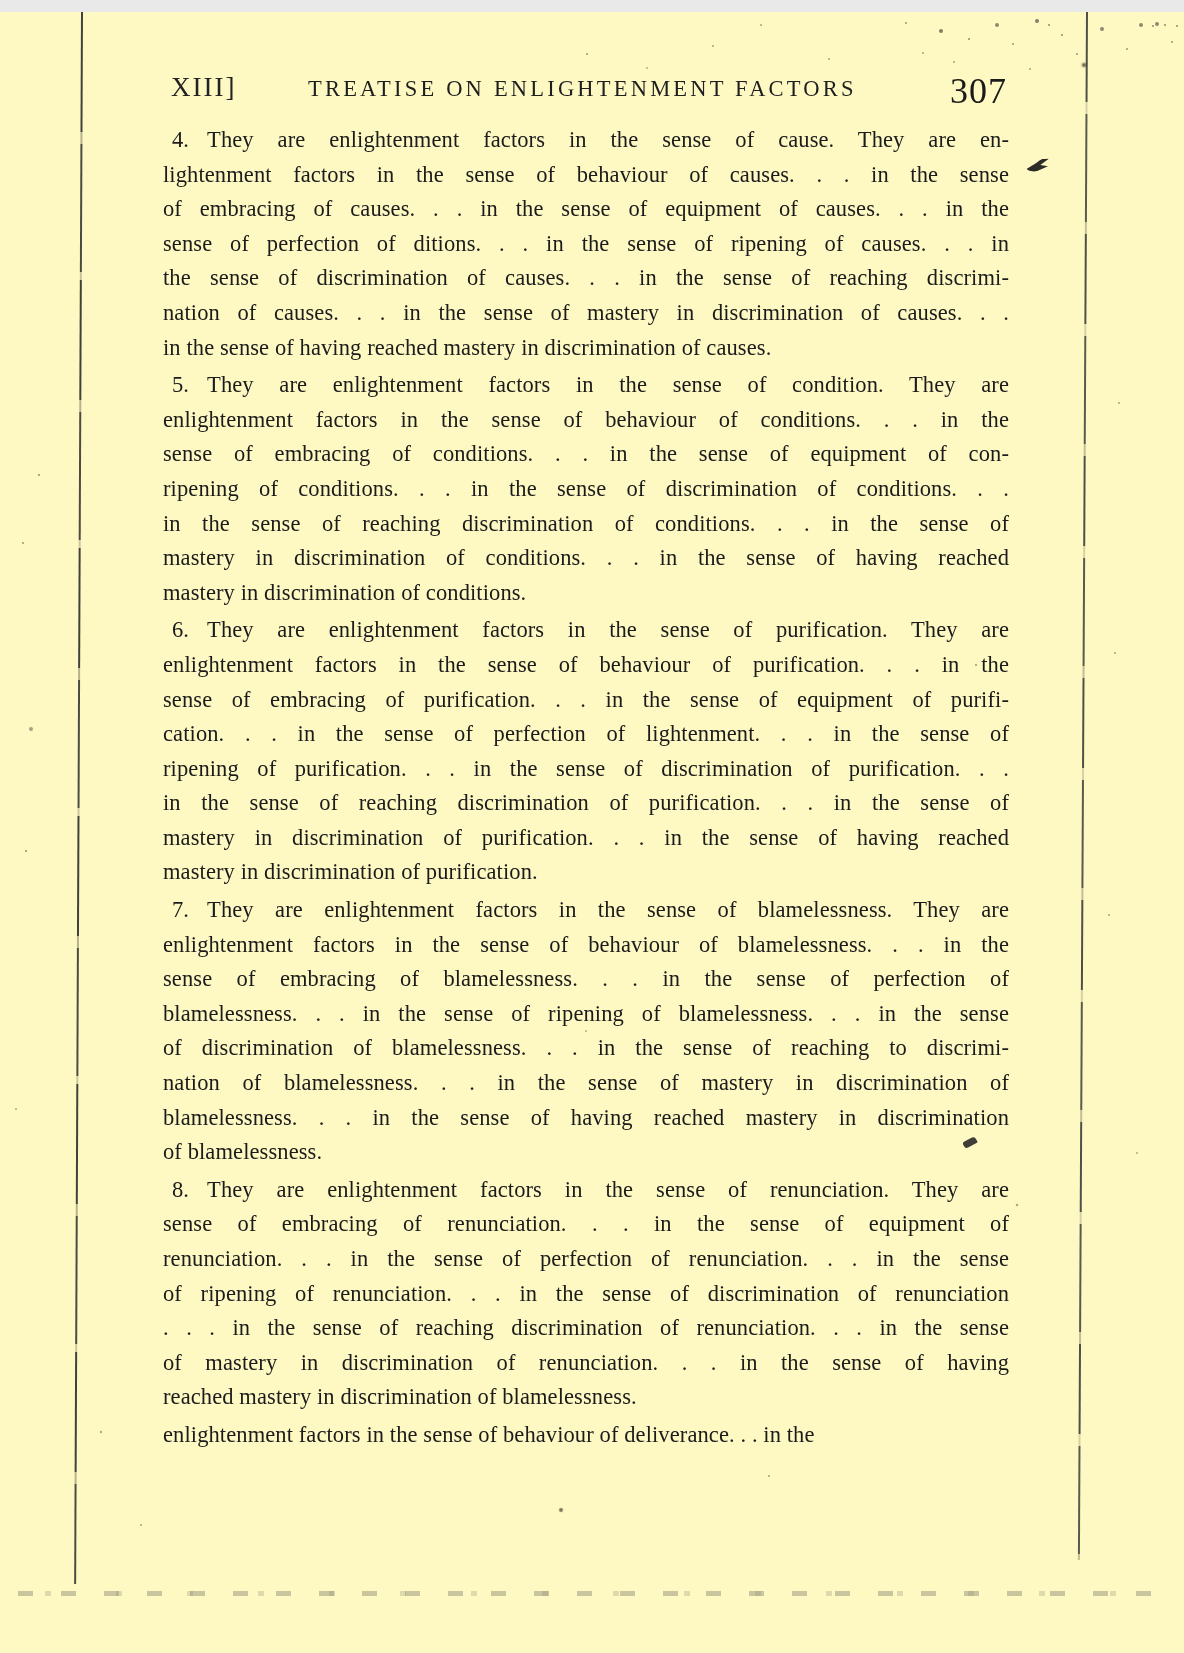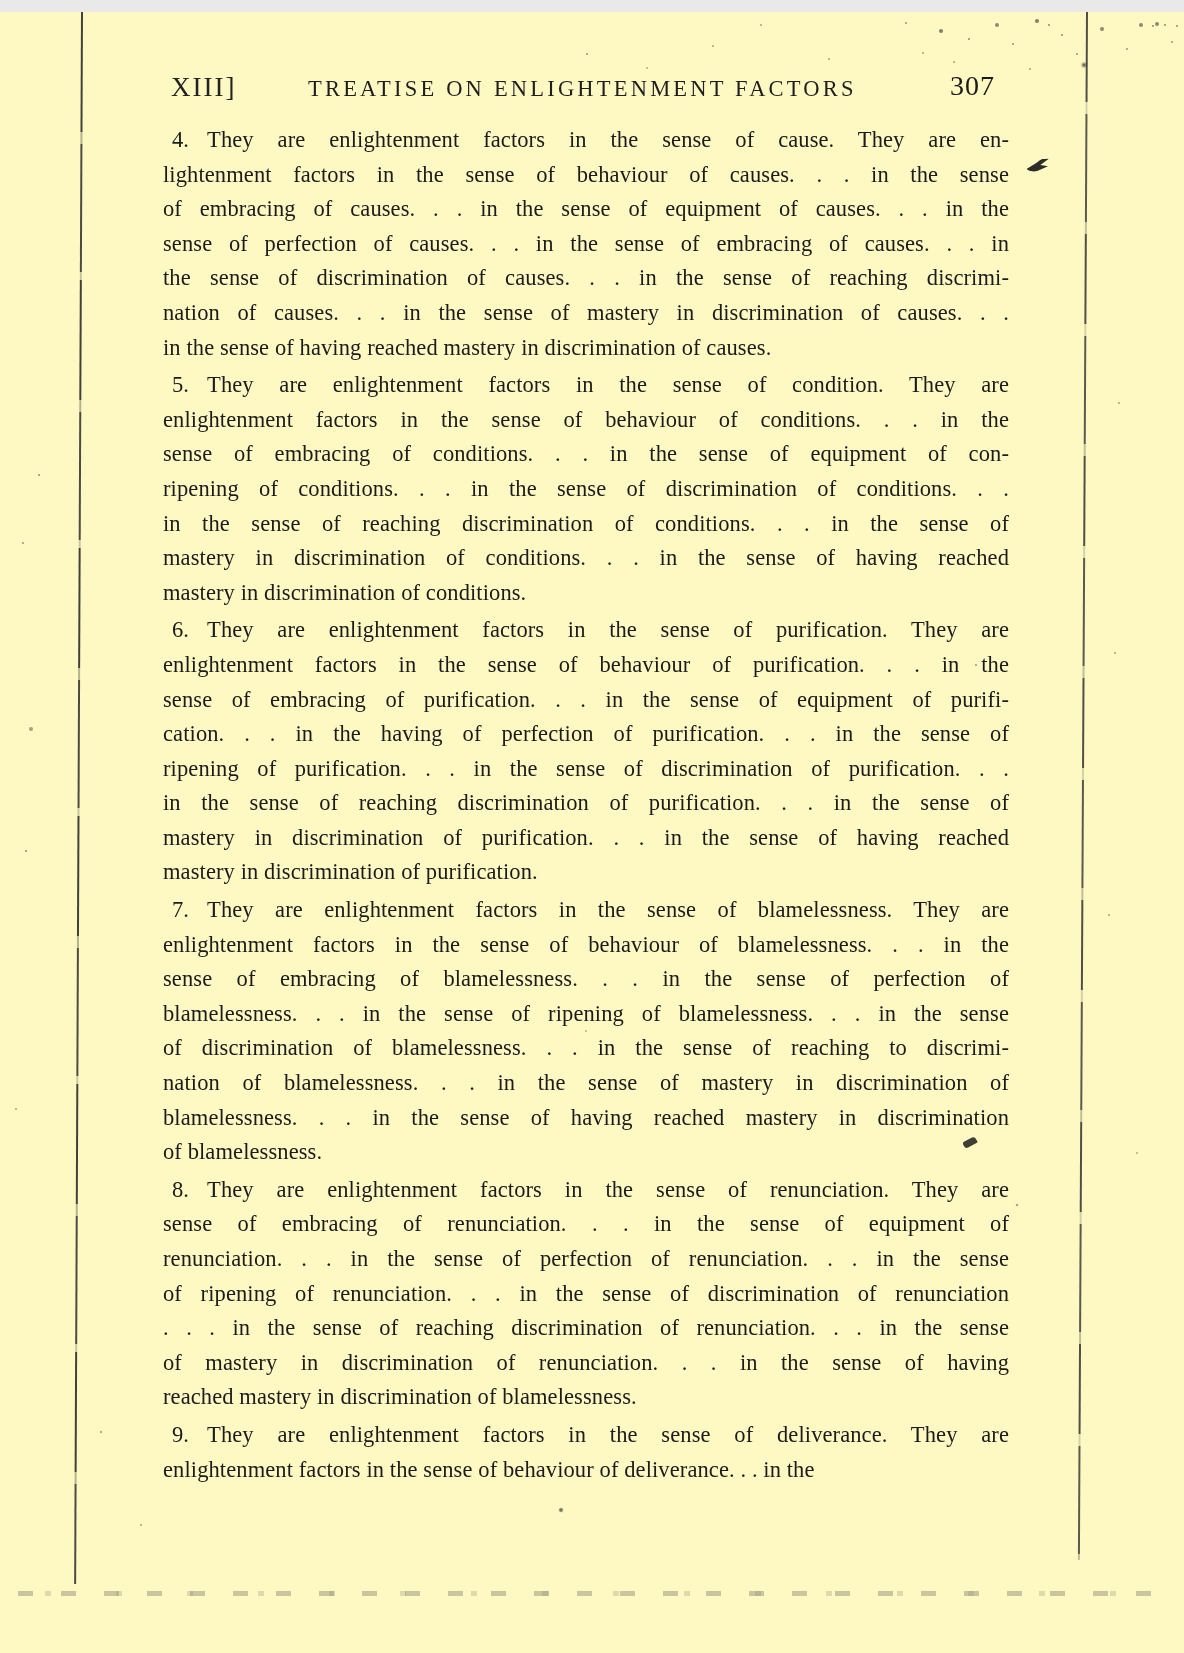--- a/index.html
+++ b/index.html
@@ -36,21 +36,21 @@
     font-size: 27px; letter-spacing: 2px; color: #222;
   }
   .page-title {
     position: absolute; left: 308px; top: 64px;
     font-size: 22.5px; letter-spacing: 3.2px; color: #1e1e1e;
     white-space: nowrap;
     text-align: center;
   }
   .page-number {
     position: absolute; left: 950px; top: 58px;
-    font-size: 28px; letter-spacing: 1px; color: #1a1a1a;
+    font-size: 36px; letter-spacing: 1px; color: #1a1a1a;
   }
 
   
   .body-text {
     position: absolute; left: 163px; top: 111px; width: 846px;
   }
   .para + .para { margin-top: 3px; }
   .line {
     height: 34.6px; line-height: 34.6px; overflow: hidden;
     font-size: 22.5px;
@@ -121,39 +121,39 @@
     <span class="chapter-label">XIII]</span>
     <span class="page-title">TREATISE ON ENLIGHTENMENT FACTORS</span>
     <span class="page-number">307</span>
   </div>
 
   <div class="body-text" id="paragraphs">
       <div class="para">
         <div class="line first"><span class="para-num">4.</span>They are enlightenment factors in the sense of cause. They are en-</div>
         <div class="line">lightenment factors in the sense of behaviour of causes. . . in the sense</div>
         <div class="line">of embracing of causes. . . in the sense of equipment of causes. . . in the</div>
-        <div class="line">sense of perfection of causes. . . in the sense of embracing of causes. . . in</div>
+        <div class="line">sense of perfection of ditions. . . in the sense of ripening of causes. . . in</div>
         <div class="line">the sense of discrimination of causes. . . in the sense of reaching discrimi-</div>
         <div class="line">nation of causes. . . in the sense of mastery in discrimination of causes. . .</div>
         <div class="line last">in the sense of having reached mastery in discrimination of causes.</div>
       </div>
       <div class="para">
         <div class="line first"><span class="para-num">5.</span>They are enlightenment factors in the sense of condition. They are</div>
         <div class="line">enlightenment factors in the sense of behaviour of conditions. . . in the</div>
         <div class="line">sense of embracing of conditions. . . in the sense of equipment of con-</div>
         <div class="line">ripening of conditions. . . in the sense of discrimination of conditions. . .</div>
         <div class="line">in the sense of reaching discrimination of conditions. . . in the sense of</div>
         <div class="line">mastery in discrimination of conditions. . . in the sense of having reached</div>
         <div class="line last">mastery in discrimination of conditions.</div>
       </div>
       <div class="para">
         <div class="line first"><span class="para-num">6.</span>They are enlightenment factors in the sense of purification. They are</div>
         <div class="line">enlightenment factors in the sense of behaviour of purification. . . in the</div>
         <div class="line">sense of embracing of purification. . . in the sense of equipment of purifi-</div>
-        <div class="line">cation. . . in the having of perfection of purification. . . in the sense of</div>
+        <div class="line">cation. . . in the sense of perfection of lightenment. . . in the sense of</div>
         <div class="line">ripening of purification. . . in the sense of discrimination of purification. . .</div>
         <div class="line">in the sense of reaching discrimination of purification. . . in the sense of</div>
         <div class="line">mastery in discrimination of purification. . . in the sense of having reached</div>
         <div class="line last">mastery in discrimination of purification.</div>
       </div>
       <div class="para">
         <div class="line first"><span class="para-num">7.</span>They are enlightenment factors in the sense of blamelessness. They are</div>
         <div class="line">enlightenment factors in the sense of behaviour of blamelessness. . . in the</div>
         <div class="line">sense of embracing of blamelessness. . . in the sense of perfection of</div>
         <div class="line">blamelessness. . . in the sense of ripening of blamelessness. . . in the sense</div>
@@ -165,21 +165,20 @@
       <div class="para">
         <div class="line first"><span class="para-num">8.</span>They are enlightenment factors in the sense of renunciation. They are</div>
         <div class="line">sense of embracing of renunciation. . . in the sense of equipment of</div>
         <div class="line">renunciation. . . in the sense of perfection of renunciation. . . in the sense</div>
         <div class="line">of ripening of renunciation. . . in the sense of discrimination of renunciation</div>
         <div class="line">. . . in the sense of reaching discrimination of renunciation. . . in the sense</div>
         <div class="line">of mastery in discrimination of renunciation. . . in the sense of having</div>
         <div class="line last">reached mastery in discrimination of blamelessness.</div>
       </div>
       <div class="para">
-        <div class="line first"><span class="para-num">9.</span>They are enlightenment factors in the sense of deliverance. They are</div>
         <div class="line last">enlightenment factors in the sense of behaviour of deliverance. . . in the</div>
       </div>
     </div>
 
   <div class="noise"></div>
   <div class="ink-mark"></div>
   <div class="ink-mark-2"></div>
   <div class="bottom-noise"></div>
 
 </div>

